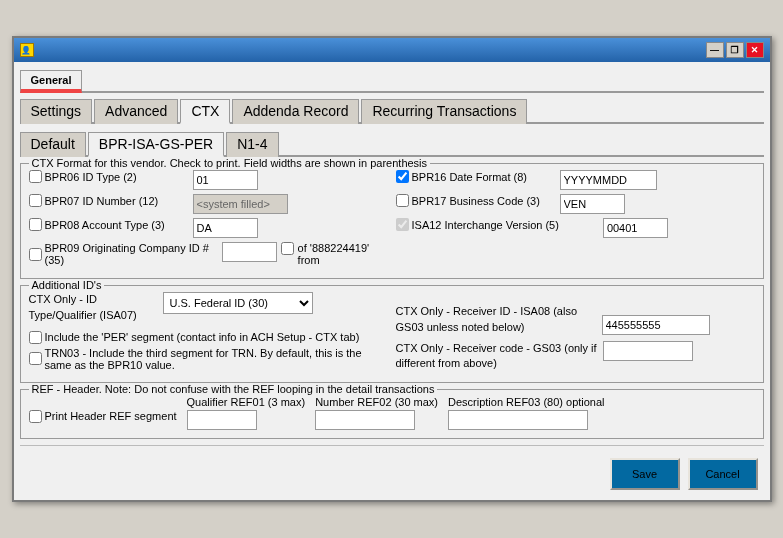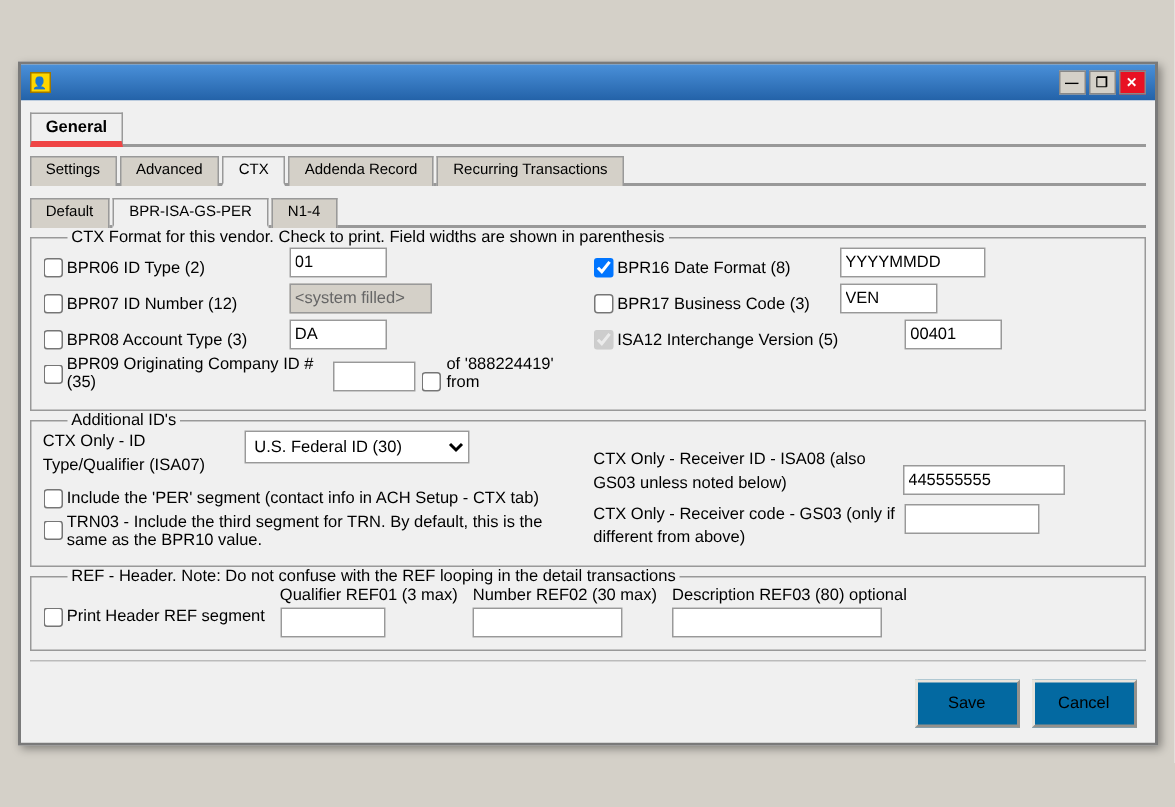--- a/index.html
+++ b/index.html
@@ -95,50 +95,50 @@
       gap: 2px;
       border-bottom: 2px solid #999;
       margin-bottom: 6px;
     }
     .sub-tab {
       padding: 3px 10px;
       background: #d4d0c8;
       border: 1px solid #999;
       border-bottom: none;
       cursor: pointer;
-      font-size: 10px;
+      font-size: 14px;
       color: #000;
       position: relative;
       top: 2px;
     }
     .sub-tab.active {
       background: #f0f0f0;
       border-bottom: 2px solid #f0f0f0;
       z-index: 1;
     }
     
     .group-box {
       border: 1px solid #999;
       margin-bottom: 6px;
       padding: 6px 8px 8px 8px;
       position: relative;
     }
     .group-label {
       position: absolute;
       top: -7px;
-      left: 24px;
+      left: 8px;
       background: #f0f0f0;
       padding: 0 3px;
       font-size: 11px;
       color: #000;
     }
     
     .form-row {
       display: flex;
-      align-items: flex-end;
+      align-items: flex-start;
       margin-bottom: 4px;
       gap: 4px;
     }
     .checkbox-label {
       display: flex;
       align-items: center;
       gap: 3px;
       min-width: 160px;
       font-size: 11px;
     }

